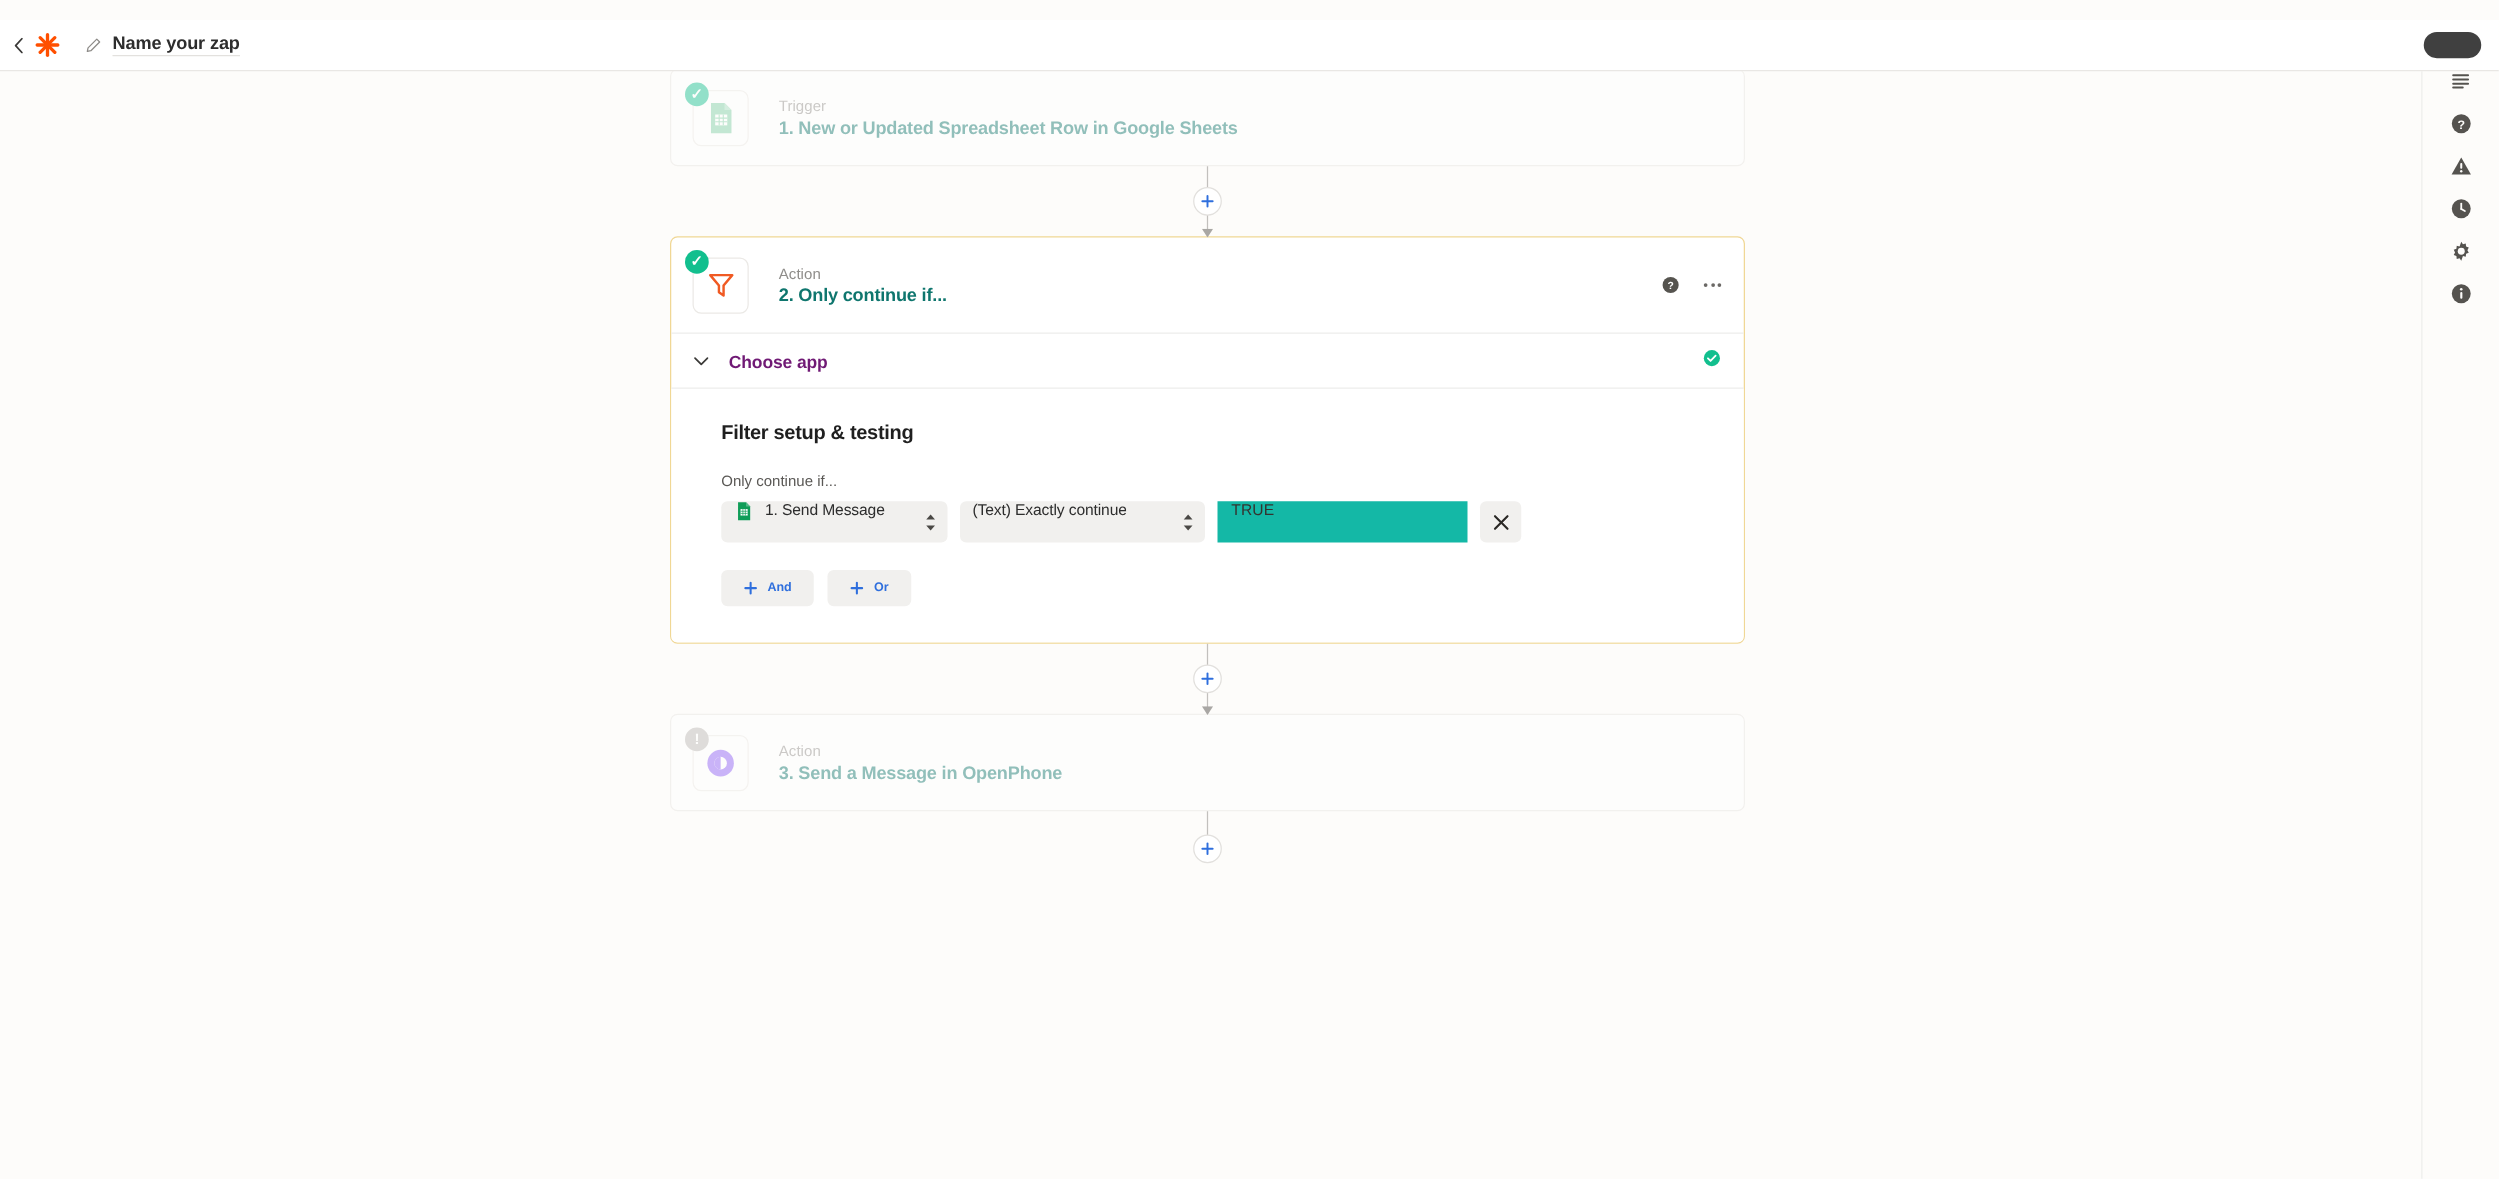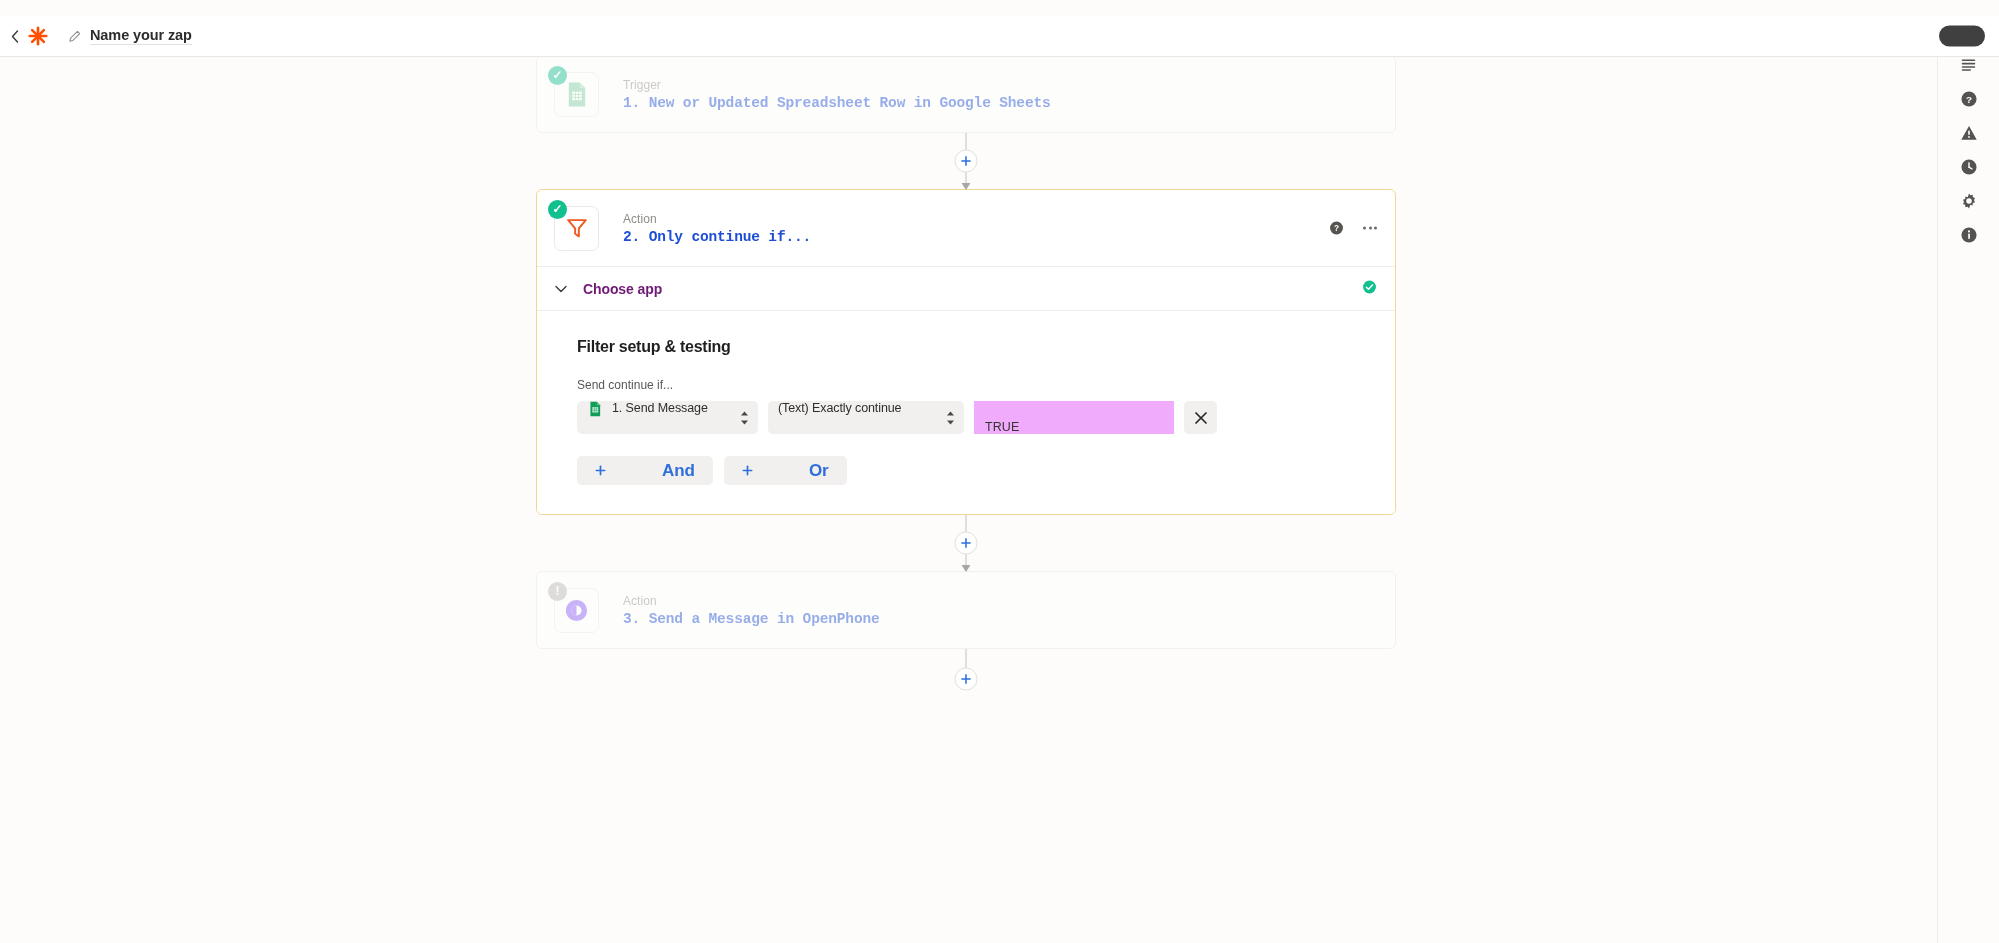--- a/index.html
+++ b/index.html
@@ -103,23 +103,22 @@
   }
   .badge.ok { background: #12bf8e; }
   .badge.warn { background: #b9b7b4; }
   .badge-glyph { color: #fff; font-size: 12px; font-weight: bold; line-height: 1; }
   .step-text { margin-left: 24px; }
   .step-kind {
     font-size: 12px; color: #8f8d8a; margin-bottom: 3px;
     letter-spacing: 0.05px;
   }
   .step-title {
-    font-size: 14.5px; font-weight: bold; color: #1d4ed8;
+    font-size: 14.5px; font-weight: bold; color: #0f766e;
     letter-spacing: -0.15px;
-    font-family: Liberation Mono, monospace;
   }
   .head-actions {
     position: absolute; right: 18px; top: 50%;
     transform: translateY(-50%);
     display: flex; align-items: center; gap: 19px;
   }
   .icon-btn { cursor: pointer; display: flex; align-items: center; justify-content: center; }
   .dots { display: flex; gap: 2.5px; align-items: center; }
   .dots i { width: 3px; height: 3px; border-radius: 50%; background: #6b6966; display: block; }
 
@@ -152,35 +151,35 @@
   }
   .select-box.sel-a { width: 181px; }
   .select-box.sel-b { width: 196px; }
   .select-text {
     font-size: 12.5px; color: #2d2d2d; letter-spacing: -0.1px;
     white-space: nowrap; overflow: hidden;
   }
   .sel-icon { width: 16px; height: 16px; margin-right: 9px; flex-shrink: 0; }
   .updown { position: absolute; right: 9px; top: 50%; transform: translateY(-50%); }
   .value-box {
-    width: 200px; height: 33px; border-radius: 0; background: #f0abfc;
-    display: flex; align-items: flex-end; padding: 0 11px; cursor: text;
+    width: 200px; height: 33px; border-radius: 0; background: #14b8a6;
+    display: flex; align-items: flex-start; padding: 0 11px; cursor: text;
   }
   .value-text { font-size: 12.5px; color: #35332f; letter-spacing: 0.1px; }
   .remove-btn {
     width: 33px; height: 33px; border-radius: 5px; background: #f1f0ee;
     display: flex; align-items: center; justify-content: center; cursor: pointer;
   }
   .addrow { display: flex; gap: 11px; margin-top: 22px; }
   .add-btn {
     height: 29px; border-radius: 5px; background: #f1f0ee;
     display: flex; align-items: center; justify-content: center;
     gap: 8px; padding: 0 18px; cursor: pointer;
   }
-  .add-btn .lbl { font-size: 17px; font-weight: bold; color: #2f6fdd; letter-spacing: -0.05px; margin-left: 48px; }
+  .add-btn .lbl { font-size: 10px; font-weight: bold; color: #2f6fdd; letter-spacing: -0.05px; }
 
   
   .notice {
     background: #fdf3dc; border-top: 1px solid #efe3c4;
     padding: 24px 40px 28px 40px; border-radius: 0 0 5px 5px;
   }
   .notice-line { font-size: 12.5px; color: #3a3733; line-height: 1.55; }
   .continue-btn {
     margin-top: 22px; width: 102px; height: 38px; border-radius: 6px;
     background: #2563eb; color: #fff; font-size: 13.5px; font-weight: bold;
@@ -379,21 +378,21 @@
         <span class="choose-check">
           <svg width="15" height="15" viewBox="0 0 20 20">
             <circle cx="10" cy="10" r="8.6" fill="#12bf8e"></circle>
             <path d="M5.8 10.2l2.8 2.8 5.4-5.6" stroke="#ffffff" stroke-width="1.9" fill="none" stroke-linecap="round" stroke-linejoin="round"></path>
           </svg>
         </span>
       </div>
 
       <div class="filter-body">
         <div class="filter-heading">Filter setup &amp; testing</div>
-        <div class="field-label">Send continue if...</div>
+        <div class="field-label">Only continue if...</div>
 
         <div class="cond-row">
 
           <div class="select-box sel-a">
             <svg class="sel-icon" viewBox="0 0 28 28">
               <path d="M6 1.5h11.2L23 7.3V26.5H6z" fill="#0f9d58"></path>
               <path d="M17.2 1.5L23 7.3h-5.8z" fill="#57bb8a"></path>
               <rect x="9.5" y="11" width="10" height="9" fill="#ffffff"></rect>
               <g stroke="#0f9d58" stroke-width="1">
                 <line x1="9.5" y1="14" x2="19.5" y2="14"></line>

